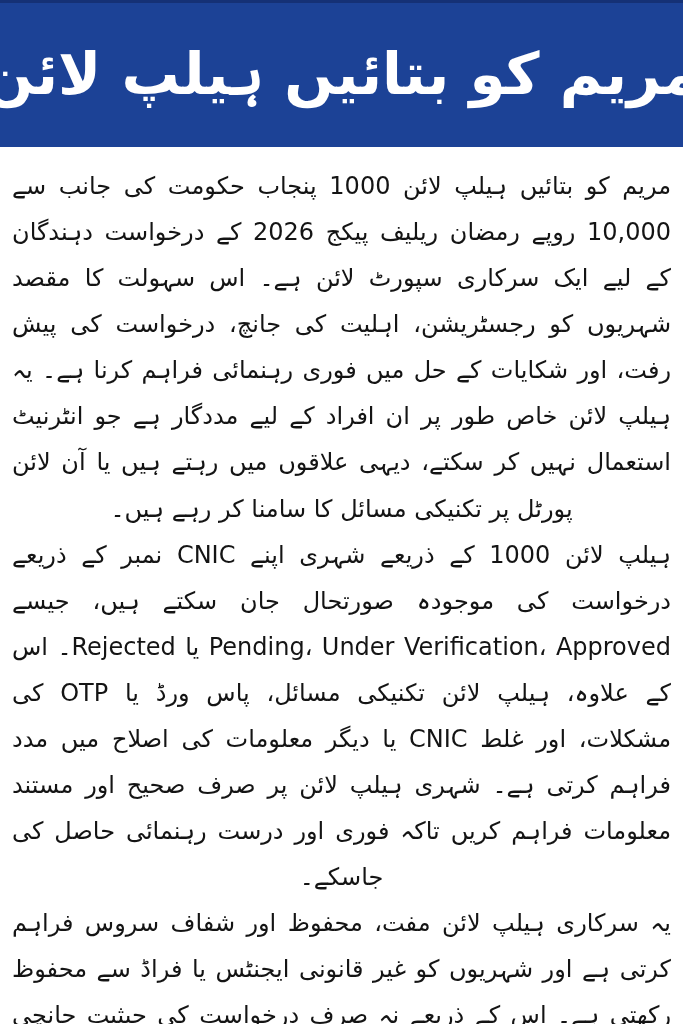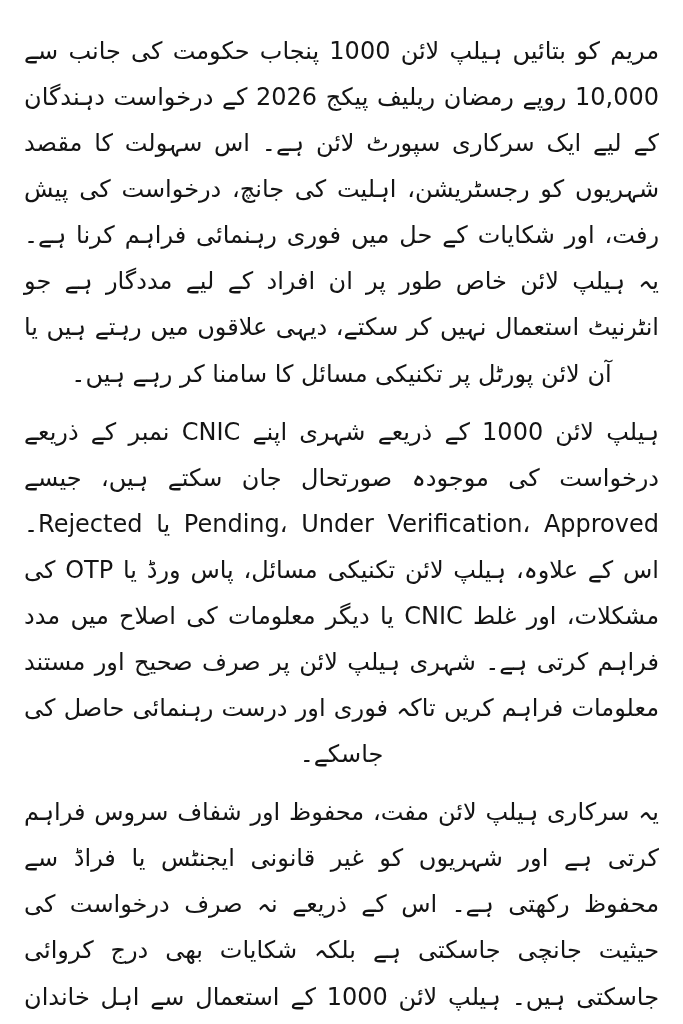--- a/index.html
+++ b/index.html
@@ -41,30 +41,33 @@
     direction: rtl;
     text-align: justify;
     text-align-last: center;
     padding: 16px 12px 0 12px;
     color: #141414;
     font-size: 24px;
     line-height: 1.92;
     font-family: "DejaVu Sans", "DejaVu Serif", sans-serif;
   }
   .article p {
-    margin: 12px;
+    margin: 0;
     text-align: justify;
     text-align-last: center;
   }
 </style>
 </head>
 <body>
 
 <div class="page">
 
+  <header class="banner">
+    <h1>مریم کو بتائیں ہیلپ لائن</h1>
+  </header>
 
   <main class="article">
     <p>مریم کو بتائیں ہیلپ لائن 1000 پنجاب حکومت کی جانب سے 10,000 روپے رمضان ریلیف پیکج 2026 کے درخواست دہندگان کے لیے ایک سرکاری سپورٹ لائن ہے۔ اس سہولت کا مقصد شہریوں کو رجسٹریشن، اہلیت کی جانچ، درخواست کی پیش رفت، اور شکایات کے حل میں فوری رہنمائی فراہم کرنا ہے۔ یہ ہیلپ لائن خاص طور پر ان افراد کے لیے مددگار ہے جو انٹرنیٹ استعمال نہیں کر سکتے، دیہی علاقوں میں رہتے ہیں یا آن لائن پورٹل پر تکنیکی مسائل کا سامنا کر رہے ہیں۔</p>
     <p>ہیلپ لائن 1000 کے ذریعے شہری اپنے CNIC نمبر کے ذریعے درخواست کی موجودہ صورتحال جان سکتے ہیں، جیسے Pending، Under Verification، Approved یا Rejected۔ اس کے علاوہ، ہیلپ لائن تکنیکی مسائل، پاس ورڈ یا OTP کی مشکلات، اور غلط CNIC یا دیگر معلومات کی اصلاح میں مدد فراہم کرتی ہے۔ شہری ہیلپ لائن پر صرف صحیح اور مستند معلومات فراہم کریں تاکہ فوری اور درست رہنمائی حاصل کی جاسکے۔</p>
     <p>یہ سرکاری ہیلپ لائن مفت، محفوظ اور شفاف سروس فراہم کرتی ہے اور شہریوں کو غیر قانونی ایجنٹس یا فراڈ سے محفوظ رکھتی ہے۔ اس کے ذریعے نہ صرف درخواست کی حیثیت جانچی جاسکتی ہے بلکہ شکایات بھی درج کروائی جاسکتی ہیں۔ ہیلپ لائن 1000 کے استعمال سے اہل خاندان بروقت مالی امداد حاصل کر سکتے ہیں اور رمضان کے دوران اپنی ضروریات آسانی سے پوری کر سکتے ہیں۔</p>
   </main>
 
 </div>
 
 </body></html>

